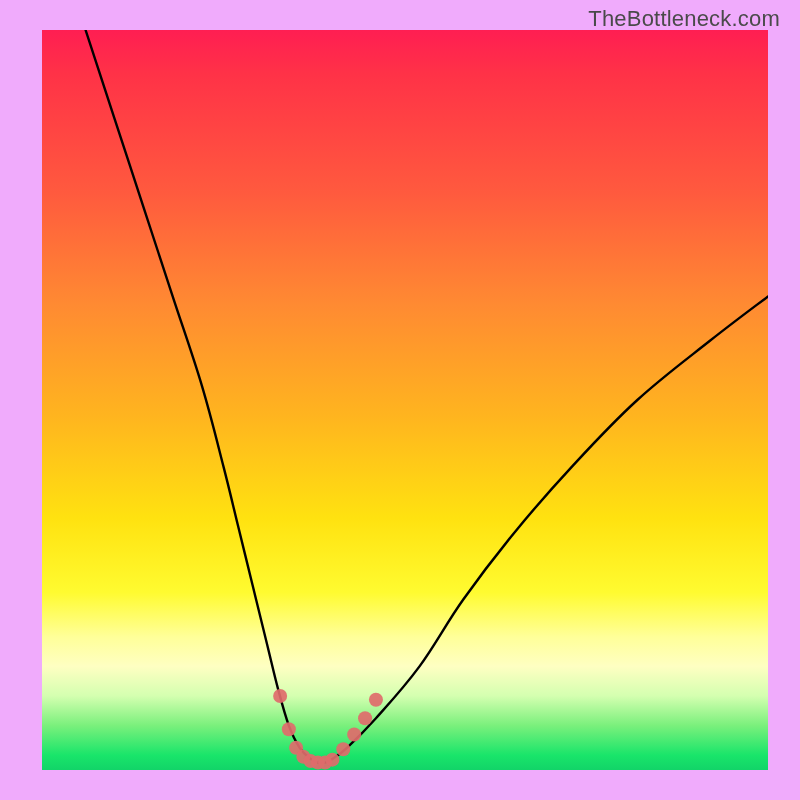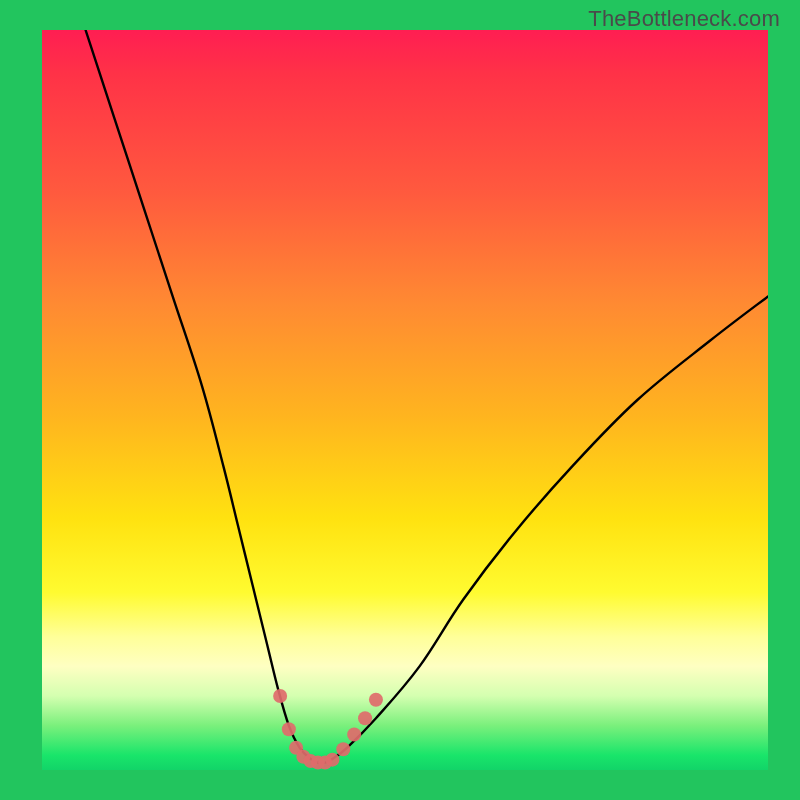--- a/index.html
+++ b/index.html
@@ -10,21 +10,21 @@
     overflow: hidden;
     background: #000;
     font-family: Arial, Helvetica, sans-serif;
   }
   .frame {
     position: absolute;
     left: 0;
     top: 0;
     width: 800px;
     height: 800px;
-    background: #22c55e;
+    background: #f0abfc;
   }
   .plot-area {
     position: absolute;
     left: 42px;
     top: 30px;
     width: 726px;
     height: 740px;
     
     background: linear-gradient(
       to bottom,

